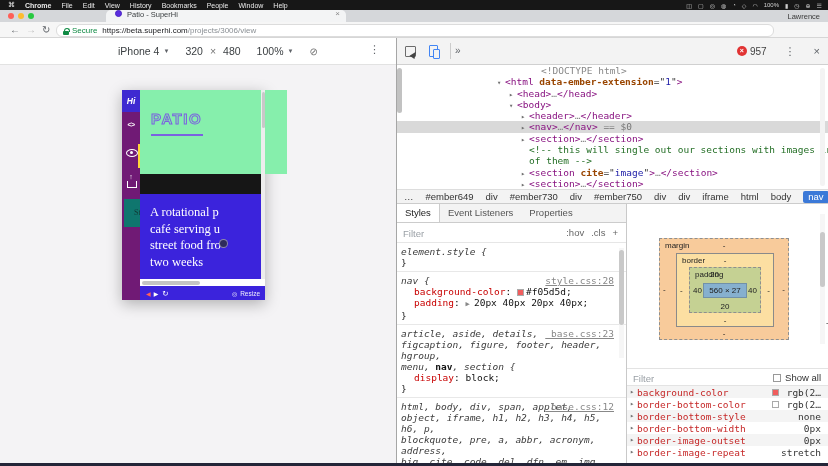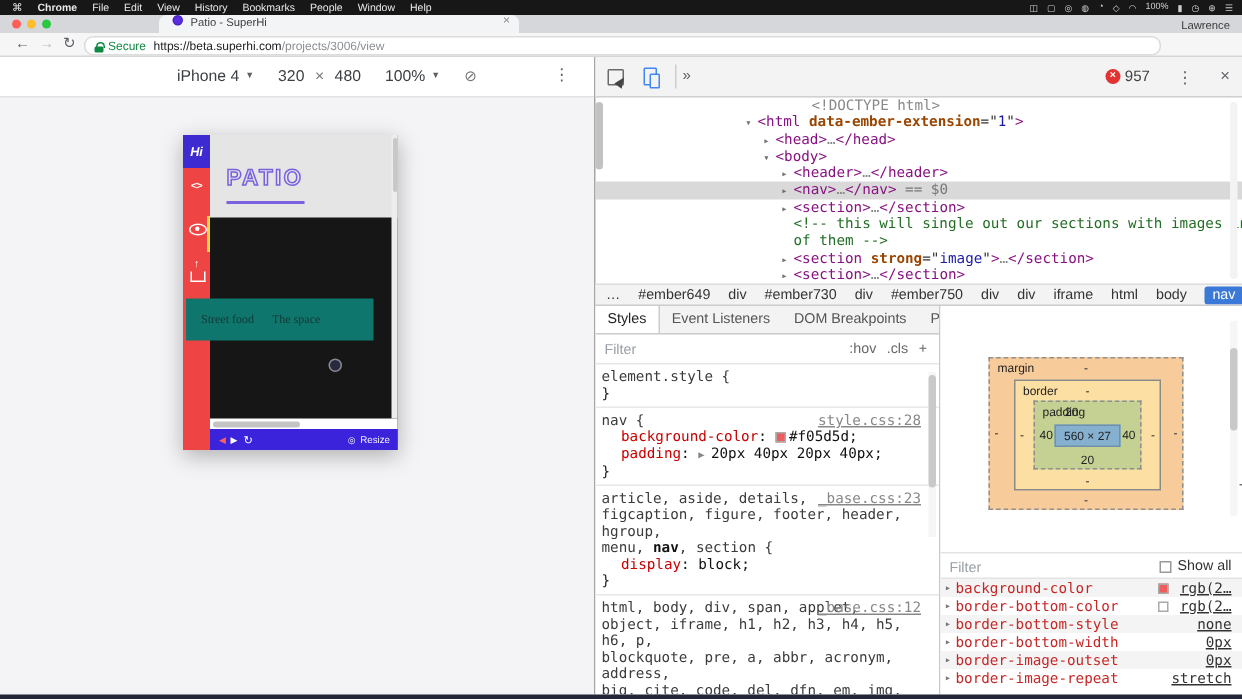--- a/index.html
+++ b/index.html
@@ -34,31 +34,31 @@
   
   #device-bar{left:0;top:38px;width:396px;height:27px;background:#fff;border-bottom:1px solid #e2e2e2;box-sizing:border-box;padding-left:32px;}
   #device-group{left:118px;top:0;height:26px;display:flex;align-items:center;font-size:10.5px;color:#3c4043;}
   .caret{font-size:6px;color:#5f6368;margin-left:4px;}
   .dv-gap{margin-left:16px;}
   .dv-times{margin-left:7px;margin-right:7px;color:#757575;}
   #throttle-icon{margin-left:16px;color:#757575;font-size:10px;}
   #devicebar-menu{right:16px;top:5px;font-size:11px;color:#5f6368;}
   
   #phone{left:122px;top:90px;width:143px;height:210px;background:#161616;box-shadow:0 4px 14px rgba(0,0,0,.28);}
-  #ph-sidebar{left:0;top:0;width:18px;height:210px;background:#ef4444;}
+  #ph-sidebar{left:0;top:0;width:18px;height:210px;background:#701a75;}
   #ph-logo{left:0;top:0;width:18px;height:22px;background:#3e2ad1;color:#fff;font-size:8.5px;font-weight:bold;font-style:italic;display:flex;align-items:center;justify-content:center;}
   .ph-ic{left:0;width:18px;text-align:center;color:#fff;}
   #ic-code{top:31px;font-size:7px;font-weight:bold;letter-spacing:-0.5px;}
   .eye-shape{left:4px;top:59px;width:10px;height:6px;border:1px solid #fff;border-radius:50%;}
   .eye-dot{left:8px;top:61px;width:3px;height:3px;border-radius:50%;background:#fff;}
   #ph-active-bar{left:16px;top:54px;width:2px;height:24px;background:#ffd43a;}
   .share-box{left:5px;top:91px;width:8px;height:6px;border:1px solid #fff;border-top:none;}
   .share-arrow{left:0px;top:83px;width:18px;text-align:center;color:#fff;font-size:7px;}
   #ic-gear{top:112px;font-size:9px;}
-  #ph-header{left:18px;top:0;width:125px;height:55px;background:#e5e5e5;overflow:hidden;}
+  #ph-header{left:18px;top:0;width:125px;height:84px;background:#86efac;overflow:hidden;padding-left:22px;}
   #site-logo{left:11px;top:20px;font-size:15px;font-weight:bold;letter-spacing:1.5px;color:#7b61e0;-webkit-text-fill-color:transparent;-webkit-text-stroke:1px #7b61e0;}
   #site-logo-underline{left:11px;top:44px;width:52px;height:2px;background:#7b61e0;}
   #ph-nav{left:2px;top:76px;width:125px;height:28px;background:#0f766e;overflow:hidden;margin-top:33px;}
   #site-nav{display:flex;gap:12px;padding:9px 0 0 10px;font-family:"Liberation Serif",serif;font-size:8px;color:rgba(20,0,0,0.52);}
   #ph-hero{left:18px;top:104px;width:125px;height:85px;background:#3b23dc;overflow:hidden;}
   #hero-lines{padding:10px 0 0 10px;color:#fff;font-family:"Liberation Serif",serif;font-size:12.5px;line-height:16.5px;white-space:pre;}
   #ph-hscroll{left:18px;top:189px;width:125px;height:7px;background:#fff;}
   #ph-hthumb{left:2px;top:1.5px;width:58px;height:4px;background:#c4c4c4;border-radius:2px;}
   #ph-bottom{left:18px;top:196px;width:125px;height:14px;background:#3b23dc;display:flex;align-items:center;}
   #ph-back{color:#ff6157;font-size:6px;margin-left:6px;}
@@ -104,21 +104,21 @@
   #style-tabs{display:flex;height:19px;background:#f3f3f3;border-bottom:1px solid #ccc;box-sizing:border-box;align-items:center;}
   .sstab{padding:0 8px;font-size:9.5px;color:#555;line-height:18px;white-space:nowrap;}
   .sstab.active{background:#fff;color:#222;border-right:1px solid #ccc;}
   #styles-filter{position:relative;height:20px;border-bottom:1px solid #e6e6e6;box-sizing:border-box;}
   #styles-filter-ph{position:absolute;left:6px;top:5px;font-size:9.5px;color:#9aa0a6;}
   #styles-filter-right{position:absolute;right:8px;top:4px;display:flex;gap:7px;font-size:9.5px;color:#666;}
   #rules{position:relative;width:229px;height:220px;overflow:hidden;font-family:"DejaVu Sans Mono",monospace;font-size:9.5px;line-height:11px;}
   .rule{position:relative;padding:3px 4px 3px 4px;border-bottom:1px solid #e8e8e8;}
   .css-link{position:absolute;right:12px;top:3px;color:#888;text-decoration:underline;}
   .sel{white-space:pre-wrap;color:#222;}
-  .sel-dim{color:#3c3c3c;} .sel-match{color:#111;font-weight:bold;}
+  .sel-dim{color:#3c3c3c;font-style:italic;} .sel-match{color:#111;font-weight:bold;}
   .cssprop{padding-left:13px;white-space:pre;}
   .prop-name{color:#c80000;}
   .prop-val{color:#111;}
   .swatch{display:inline-block;width:7px;height:7px;border:1px solid #aaa;vertical-align:-1px;margin-right:2px;box-sizing:border-box;}
   .expand-arrow{color:#888;font-size:7px;}
   #rules-scroll{left:222px;top:210px;width:5px;height:110px;background:#f6f6f6;}
   #rules-thumb{left:222px;top:212px;width:5px;height:75px;background:#c9c9c9;border-radius:3px;}
   #pane-divider{left:229px;top:166px;width:1px;height:259px;background:#c9c9c9;}
   
   #computed-pane{left:230px;top:166px;width:202px;height:259px;background:#fff;overflow:hidden;}
@@ -138,21 +138,21 @@
   #comp-thumb{left:193px;top:28px;width:5px;height:55px;background:#c9c9c9;border-radius:3px;}
   #comp-filter{left:0;top:164px;width:202px;height:18px;border-top:1px solid #e3e3e3;border-bottom:1px solid #e3e3e3;box-sizing:border-box;}
   #comp-filter-ph{position:absolute;left:6px;top:4px;font-size:9.5px;color:#9aa0a6;}
   #showall{position:absolute;right:8px;top:3px;display:flex;align-items:center;gap:4px;font-size:9.5px;color:#333;}
   #showall-box{width:8px;height:8px;border:1px solid #999;background:#fff;box-sizing:border-box;}
   #comp-props{left:0;top:182px;width:202px;}
   .cp-row{display:flex;align-items:center;height:12px;font-family:"DejaVu Sans Mono",monospace;font-size:9.5px;}
   .cp-row:nth-child(odd){background:#f4f4f4;}
   .cp-arrow{color:#777;font-size:7px;width:10px;text-align:center;}
   .cp-name{color:#c62828;}
-  .cp-val{margin-left:auto;margin-right:8px;color:#333;display:flex;align-items:center;gap:6px;text-decoration:underline;}
+  .cp-val{margin-left:auto;margin-right:8px;color:#333;display:flex;align-items:center;gap:6px;}
   #bottom-strip{left:0;top:463px;width:828px;height:3px;background:#232538;}
 </style>
 </head>
 <body>
 
 <div id="menubar" class="abs">
   <div id="menu-items">
       <span class="mi b">Chrome</span>
       <span class="mi">File</span>
       <span class="mi">Edit</span>
@@ -232,20 +232,23 @@
   <div id="ph-header" class="abs">
     <span id="site-logo" class="abs">PATIO</span>
     <div id="site-logo-underline" class="abs"></div>
   </div>
   <div id="ph-nav" class="abs">
     <div id="site-nav">
         <span>Street food</span>
         <span>The space</span>
       </div>
   </div>
+  <div id="ph-hero" class="abs">
+    <div id="hero-lines"><div>A rotational p</div><div>café serving u</div><div>street food fro</div><div>two weeks</div></div>
+  </div>
   <div id="ph-hscroll" class="abs">
     <div id="ph-hthumb" class="abs"></div>
   </div>
   <div id="ph-bottom" class="abs">
     <span id="ph-back">◀</span>
     <span id="ph-fwd">▶</span>
     <span id="ph-reload">↻</span>
     <span id="ph-resize-group">
       <span id="ph-resize-ic">◎</span>
       <span id="ph-resize-label">Resize</span>
@@ -276,21 +279,21 @@
   <div id="tree" class="abs">
       <div class="tree-line" style="padding-left: 108px;"><span class="p-doctype">&lt;!DOCTYPE html&gt;</span></div>
       <div class="tree-line" style="padding-left: 96px;"><span class="tw">▾</span><span class="p-tag">&lt;html </span><span class="p-attr">data-ember-extension</span><span class="p-eq">="</span><span class="p-val">1</span><span class="p-eq">"</span><span class="p-tag">&gt;</span></div>
       <div class="tree-line" style="padding-left: 108px;"><span class="tw">▸</span><span class="p-tag">&lt;head&gt;</span><span class="p-dots">…</span><span class="p-tag">&lt;/head&gt;</span></div>
       <div class="tree-line" style="padding-left: 108px;"><span class="tw">▾</span><span class="p-tag">&lt;body&gt;</span></div>
       <div class="tree-line" style="padding-left: 120px;"><span class="tw">▸</span><span class="p-tag">&lt;header&gt;</span><span class="p-dots">…</span><span class="p-tag">&lt;/header&gt;</span></div>
       <div class="tree-line sel" style="padding-left: 120px;"><span class="tw">▸</span><span class="p-tag">&lt;nav&gt;</span><span class="p-dots">…</span><span class="p-tag">&lt;/nav&gt;</span><span class="p-meta"> == $0</span></div>
       <div class="tree-line" style="padding-left: 120px;"><span class="tw">▸</span><span class="p-tag">&lt;section&gt;</span><span class="p-dots">…</span><span class="p-tag">&lt;/section&gt;</span></div>
       <div class="tree-line" style="padding-left: 132px;"><span class="p-comment">&lt;!-- this will single out our sections with images inside</span></div>
       <div class="tree-line" style="padding-left: 132px;"><span class="p-comment">of them --&gt;</span></div>
-      <div class="tree-line" style="padding-left: 120px;"><span class="tw">▸</span><span class="p-tag">&lt;section </span><span class="p-attr">strong</span><span class="p-eq">="</span><span class="p-val">image</span><span class="p-eq">"</span><span class="p-tag">&gt;</span><span class="p-dots">…</span><span class="p-tag">&lt;/section&gt;</span></div>
+      <div class="tree-line" style="padding-left: 120px;"><span class="tw">▸</span><span class="p-tag">&lt;section </span><span class="p-attr">cite</span><span class="p-eq">="</span><span class="p-val">image</span><span class="p-eq">"</span><span class="p-tag">&gt;</span><span class="p-dots">…</span><span class="p-tag">&lt;/section&gt;</span></div>
       <div class="tree-line" style="padding-left: 120px;"><span class="tw">▸</span><span class="p-tag">&lt;section&gt;</span><span class="p-dots">…</span><span class="p-tag">&lt;/section&gt;</span></div>
     </div>
   <div id="tree-scroll" class="abs"></div>
   <div id="tree-thumb" class="abs"></div>
 
   <div id="crumbbar" class="abs">
       <span class="crumb">…</span>
       <span class="crumb">#ember649</span>
       <span class="crumb">div</span>
       <span class="crumb">#ember730</span>
@@ -301,21 +304,20 @@
       <span class="crumb">iframe</span>
       <span class="crumb">html</span>
       <span class="crumb">body</span>
       <span class="crumb selcrumb">nav</span>
     </div>
 
   <div id="styles-pane" class="abs">
     <div id="style-tabs">
         <span class="sstab active">Styles</span>
         <span class="sstab">Event Listeners</span>
-        <span class="sstab">DOM Breakpoints</span>
         <span class="sstab">Properties</span>
       </div>
     <div id="styles-filter">
       <span id="styles-filter-ph">Filter</span>
       <span id="styles-filter-right">
         <span>:hov</span>
         <span>.cls</span>
         <span>+</span>
       </span>
     </div>

